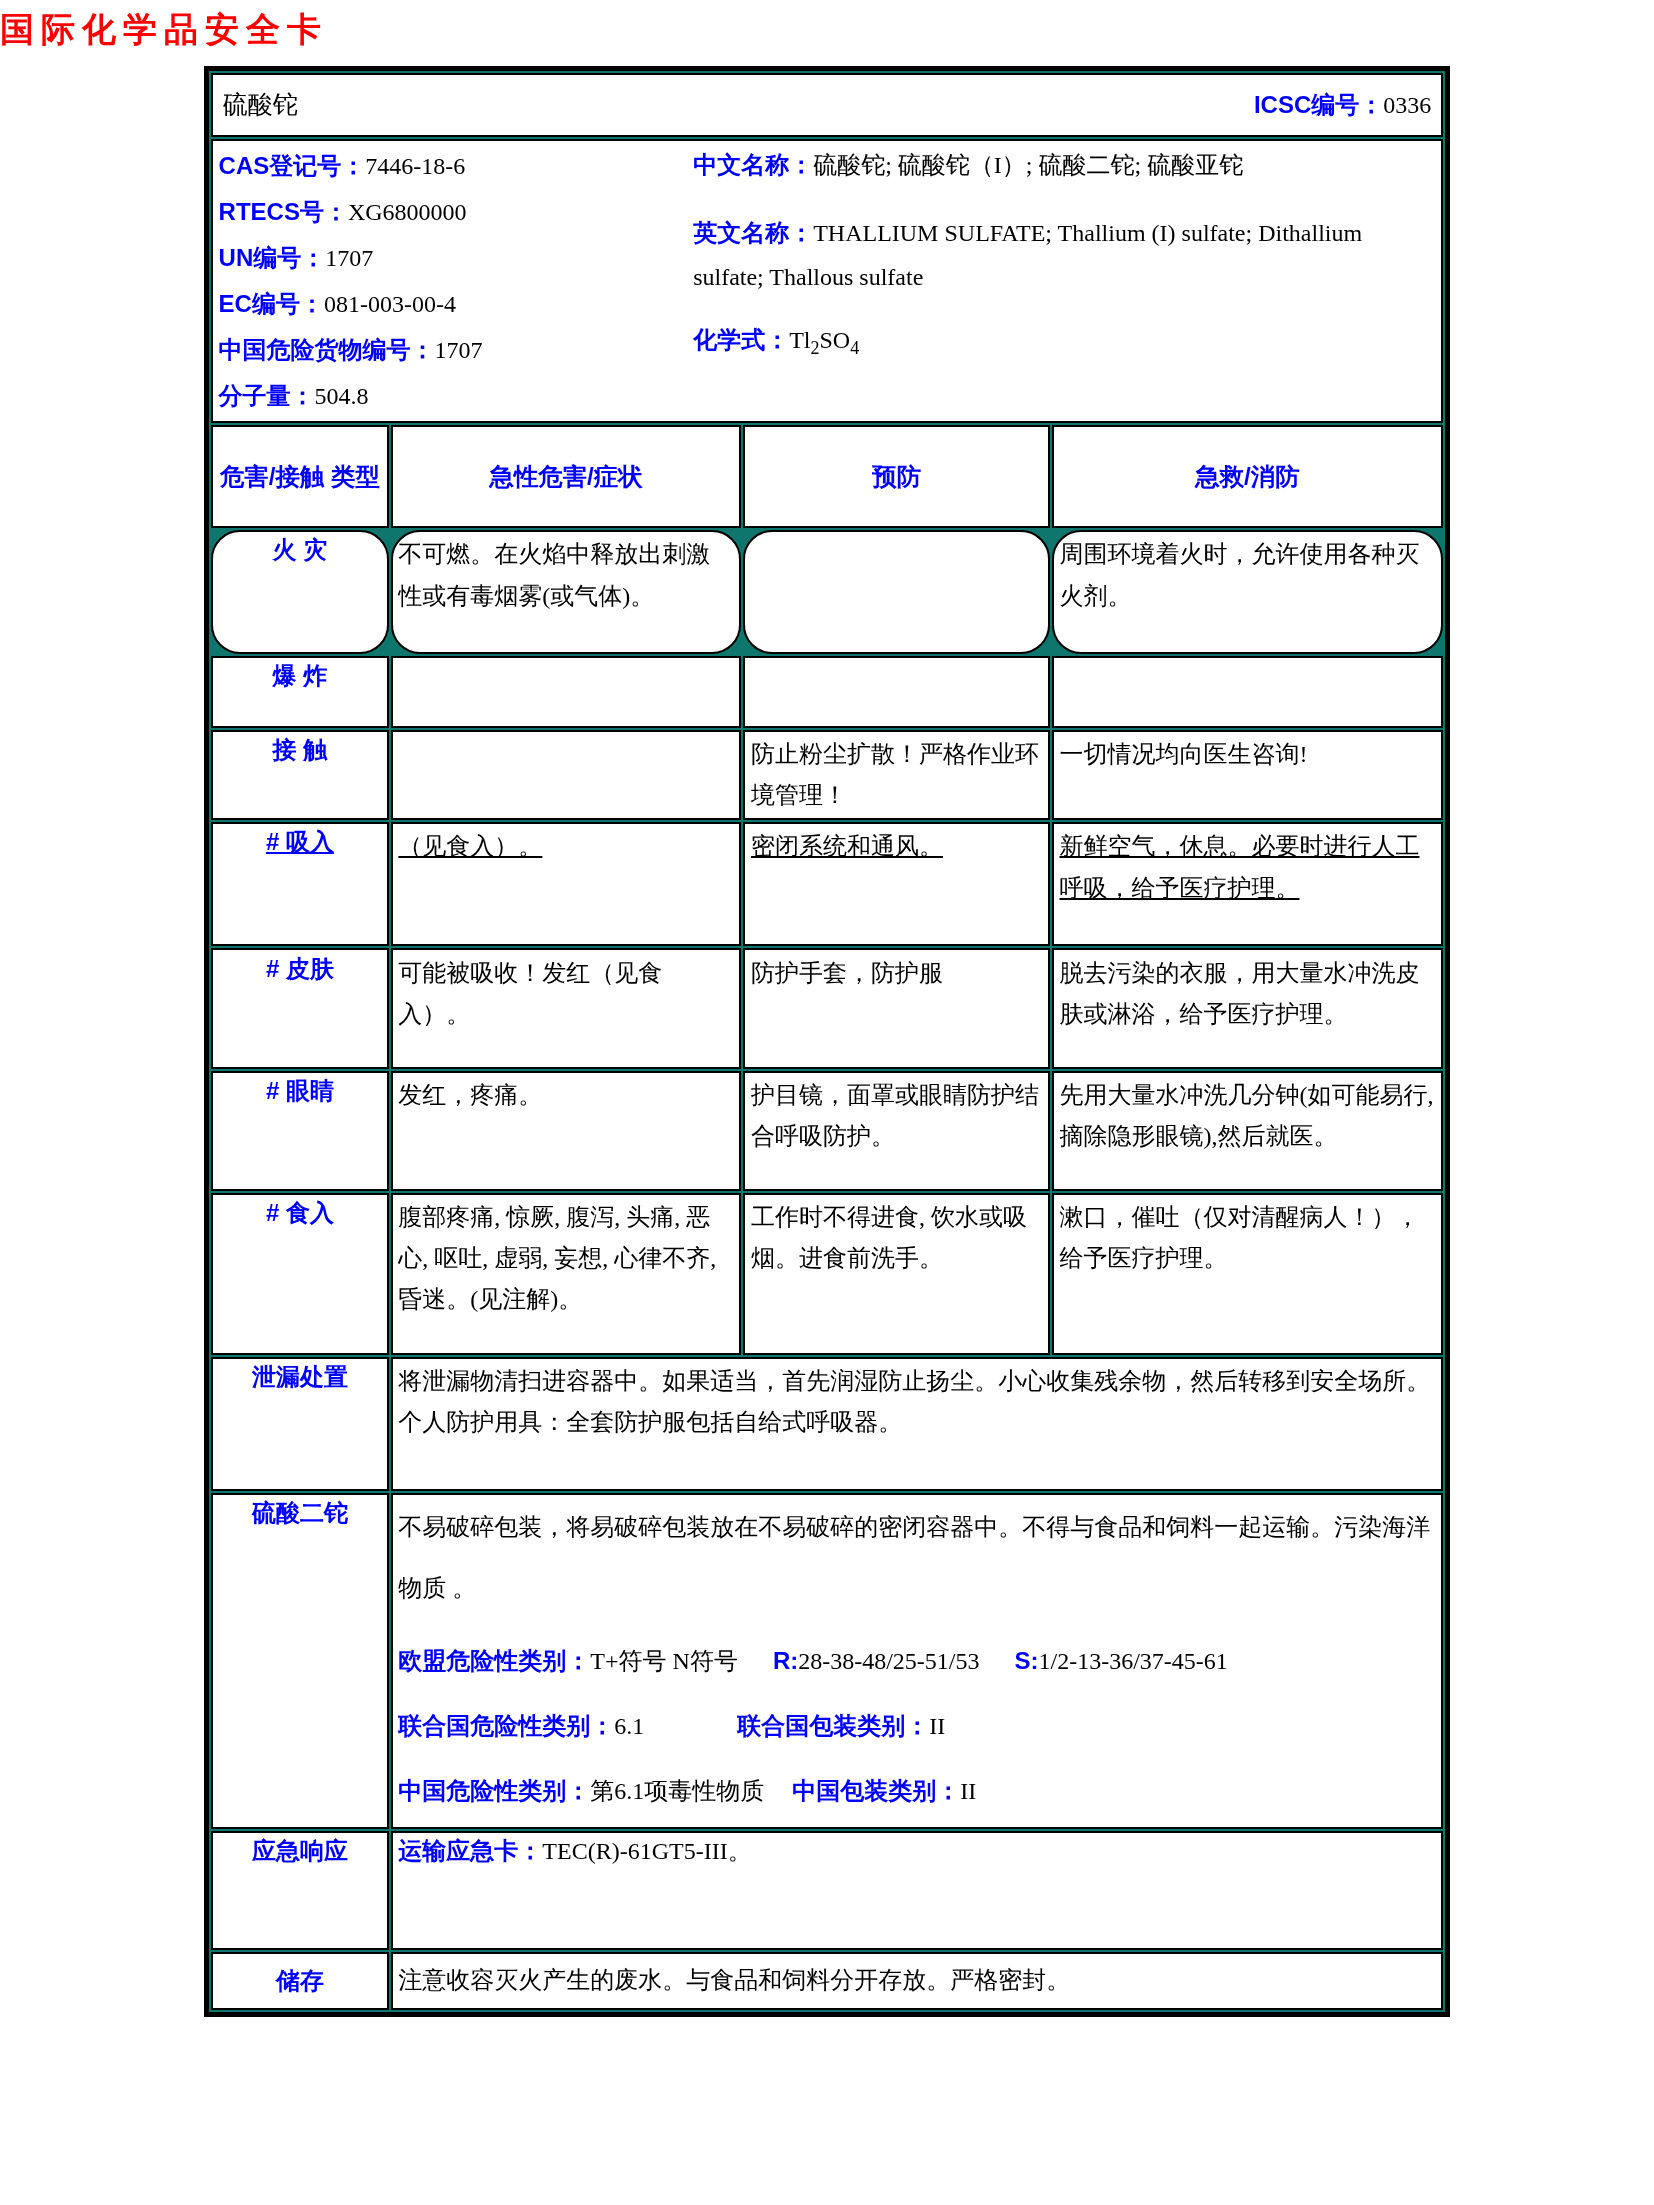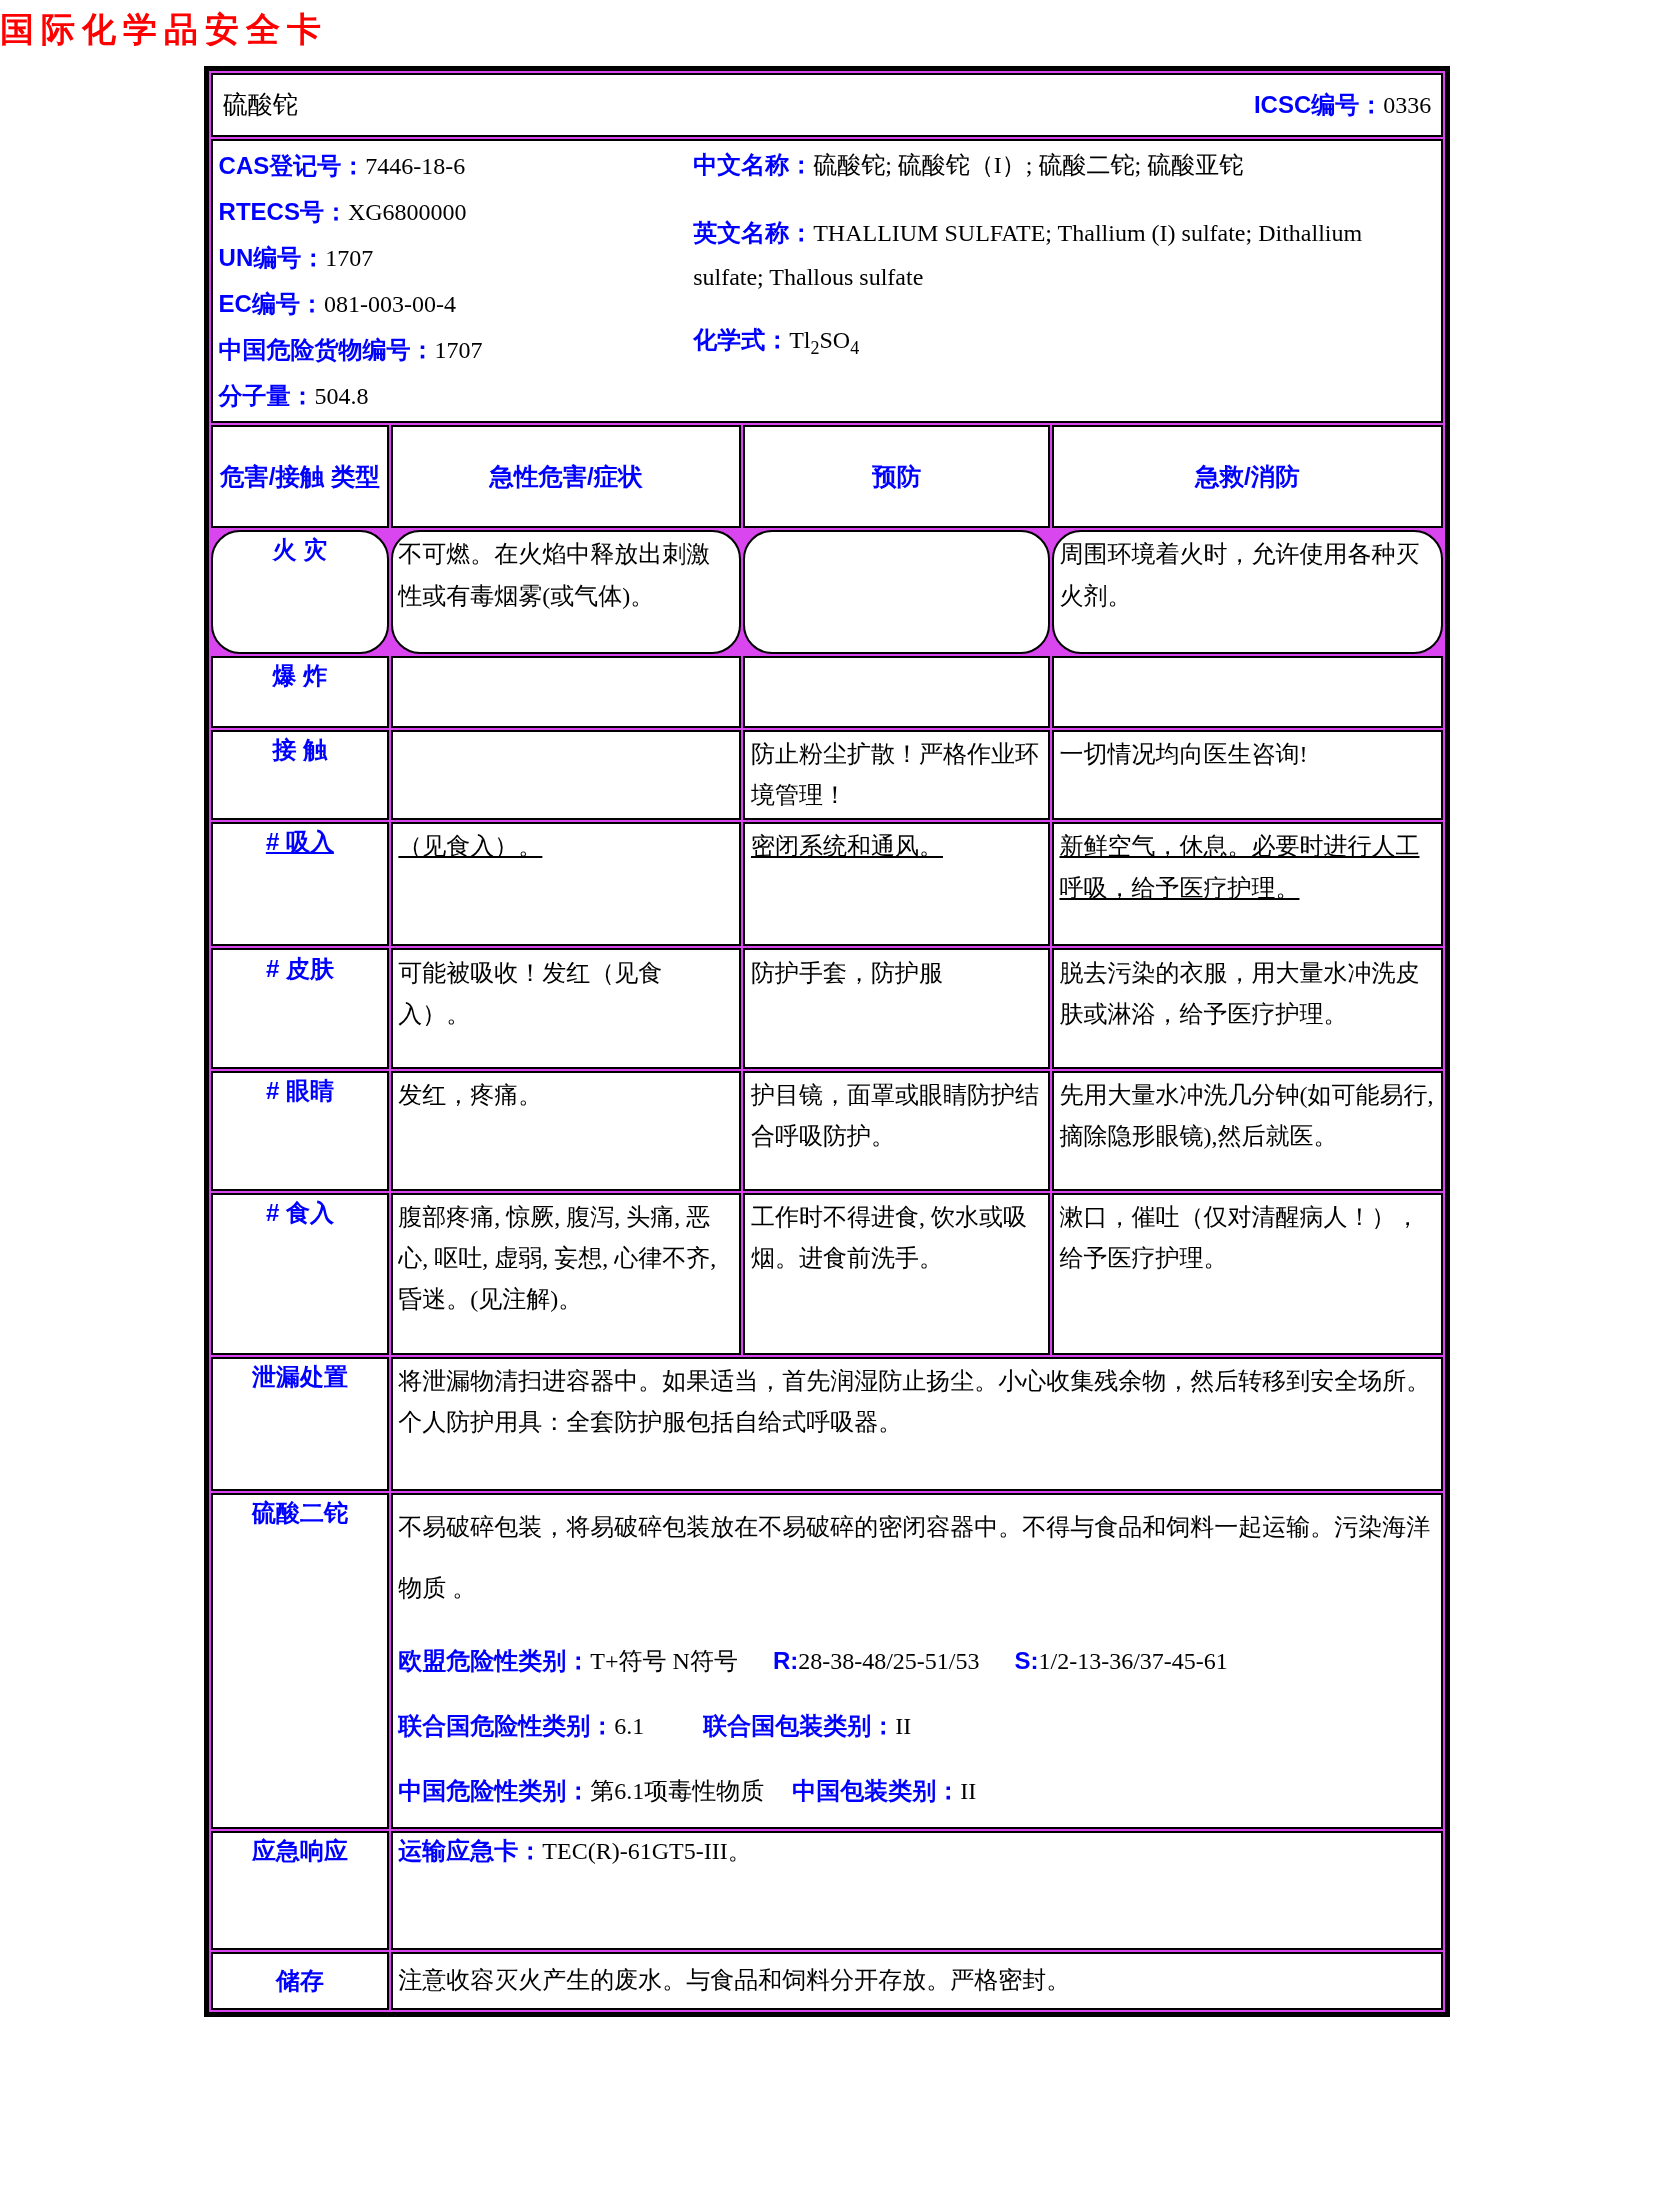--- a/index.html
+++ b/index.html
@@ -17,21 +17,21 @@
     letter-spacing:7px;
     font-family:"DejaVu Serif","Liberation Serif",serif;
   }
   table.card {
     width:1246px;
     margin:0 auto;
     border:5.6px solid #000;
     border-collapse:separate;
     border-spacing:2.8px;
     table-layout:fixed;
-    background:#d946ef;
+    background:#0f766e;
   }
   table.card td, table.card th {
     border:2.1px solid #000;
     padding:2.1px 5.6px;
     font-size:24px;
     vertical-align:top;
     background:#fff;
     word-break:break-all;
     overflow:hidden;
   }
@@ -84,21 +84,21 @@
   tr.r-skin  td { height:112px; }
   tr.r-eye   td { height:112px; }
   tr.r-ing   td { height:154px; }
   tr.r-spill td { height:126px; }
   tr.r-pack  td { height:328px; }
   tr.r-emer  td { height:110px; }
   tr.r-stor  td { height:50px; vertical-align:middle; }
   
   .pk-intro { line-height:2.55; }
   .pk-line  { margin-top:17px; line-height:2.0; }
-  .gap-lg { margin-left:59px; }
+  .gap-lg { margin-left:93px; }
   .gap-md { margin-left:35px; }
   .gap-sm { margin-left:28px; }
 </style>
 </head>
 <body>
 
 <h1 class="page-title">国际化学品安全卡</h1>
 
 <table class="card">
   <colgroup>

